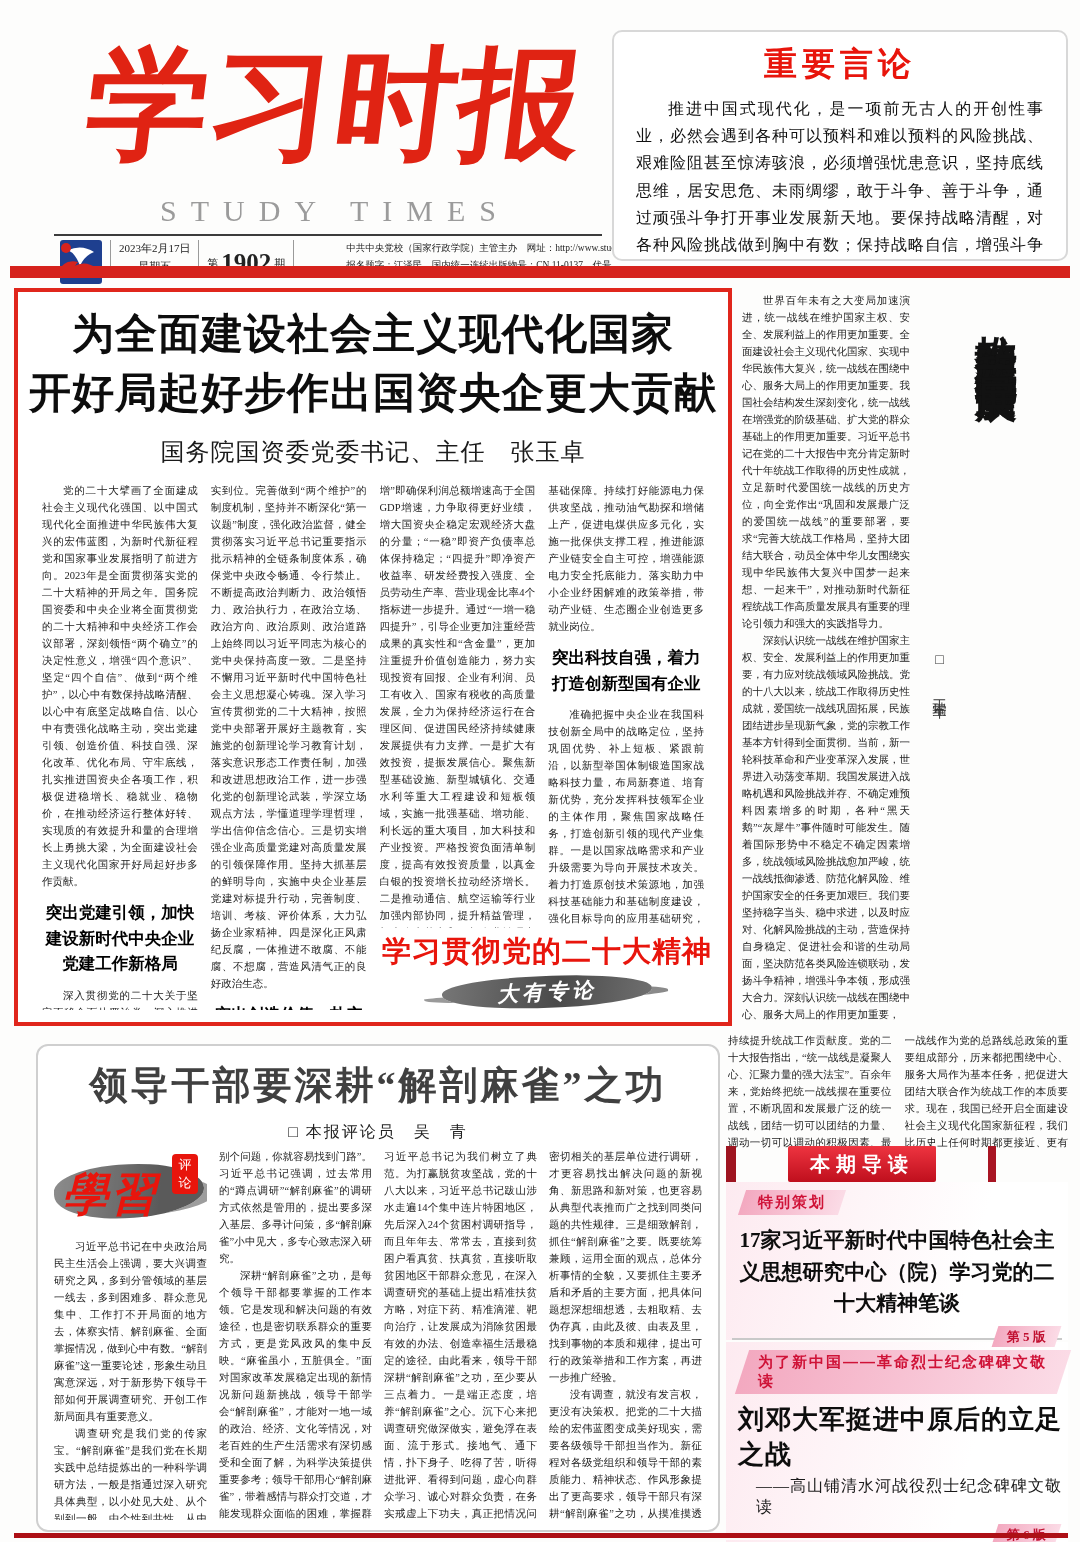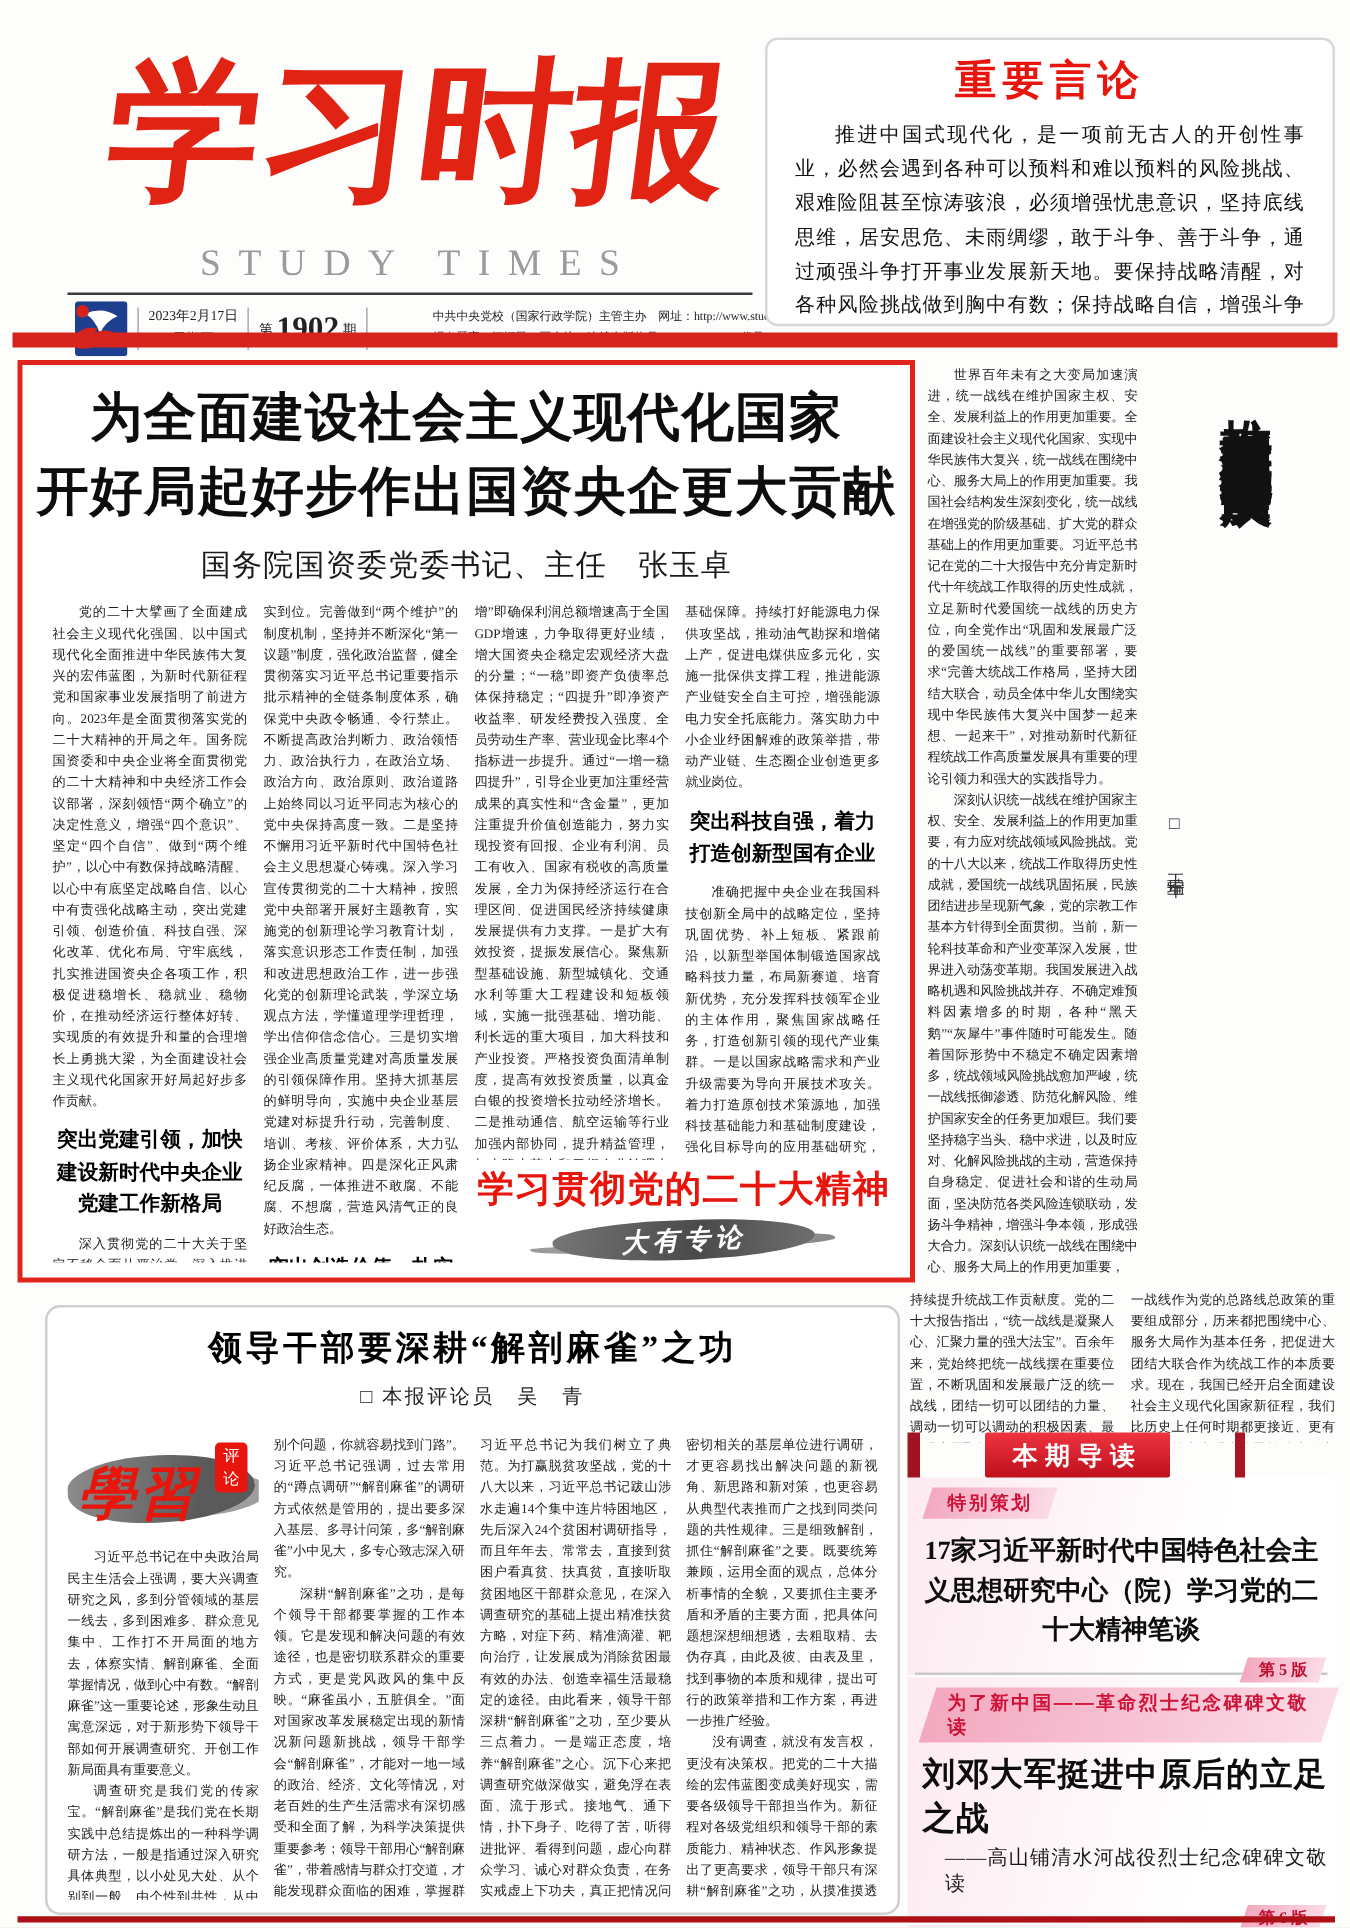--- a/index.html
+++ b/index.html
@@ -7,21 +7,21 @@
         font-family:"Liberation Serif","DejaVu Serif",serif;}
 
   
   .mast-title{position:absolute;left:78px;top:16px;width:514px;height:182px;
     font-family:"Liberation Sans","DejaVu Sans",sans-serif;font-weight:900;
     font-size:122px;line-height:176px;color:#e02313;text-align:center;
     transform:skewX(-7deg);letter-spacing:2px;}
   .mast-sub{position:absolute;left:78px;top:194px;width:514px;text-align:center;
     font-size:30px;letter-spacing:14px;color:#9b9b9b;}
   .mast-line{position:absolute;left:54px;top:234px;width:548px;height:2px;background:#3c3c3c;}
-  .infobar{position:absolute;left:54px;top:240px;width:560px;height:46px;display:flex;align-items:center;}
+  .infobar{position:absolute;left:54px;top:240px;width:560px;height:46px;display:flex;}
   .ib-sep{width:1px;height:34px;background:#9a9a9a;margin:0 8px;}
   .ib-date{font-size:11px;line-height:1.6;color:#222;text-align:center;white-space:nowrap;}
   .ib-issue{display:flex;align-items:center;color:#222;white-space:nowrap;}
   .ib-issue .small{font-size:11px;}
   .ib-issue .num{font-size:25px;font-weight:bold;margin:0 3px;font-family:"Liberation Serif",serif;}
   .ib-pub{font-size:9.5px;line-height:1.8;color:#222;white-space:nowrap;overflow:hidden;margin-left:44px;}
 
   .red-bar{position:absolute;left:10px;top:266px;width:1060px;height:12px;background:#d6231d;}
 
   
@@ -59,21 +59,21 @@
   .ra-head{position:absolute;left:968px;top:302px;height:726px;writing-mode:vertical-rl;text-orientation:upright;
     font-weight:900;font-size:42px;letter-spacing:3px;color:#121212;}
   .ra-author{position:absolute;left:930px;top:652px;writing-mode:vertical-rl;text-orientation:upright;
     font-size:14px;letter-spacing:3px;color:#333;}
   .ra-bottom{position:absolute;left:728px;top:1032px;width:340px;height:122px;display:flex;gap:13px;overflow:hidden;}
   .ra-bottom .ncol{font-size:10.5px;}
 
   
   .comment-box{position:absolute;left:36px;top:1044px;width:684px;height:488px;box-sizing:border-box;
     border:2px solid #cfcfcf;border-radius:12px;background:#fff;overflow:hidden;}
-  .cb-headline{margin-top:14px;text-align:center;font-weight:700;font-size:27px;letter-spacing:3px;color:#000000;}
+  .cb-headline{margin-top:14px;text-align:center;font-weight:700;font-size:38px;letter-spacing:3px;color:#404040;}
   .cb-byline{margin-top:11px;text-align:center;font-size:16px;color:#222;letter-spacing:2px;}
   .cb-cols{position:absolute;left:16px;right:16px;top:102px;bottom:10px;display:flex;gap:12px;overflow:hidden;}
   .stamp{position:relative;height:90px;}
   .stamp-brush{position:absolute;left:0;top:16px;width:150px;height:54px;
     background:linear-gradient(100deg,#7a7a7a,#3e3e3e 70%);border-radius:46% 62% 50% 58%;
     transform:rotate(-5deg);opacity:.85;box-shadow:18px 6px 0 -8px #8c8c8c;}
   .stamp-text{position:absolute;left:8px;top:10px;font-weight:900;font-style:italic;font-size:46px;
     color:#e8150c;letter-spacing:2px;}
   .stamp-seal{position:absolute;left:118px;top:6px;width:26px;height:40px;background:#e8150c;border-radius:4px;
     color:#fff;font-size:13px;line-height:1.4;text-align:center;padding-top:2px;box-sizing:border-box;

